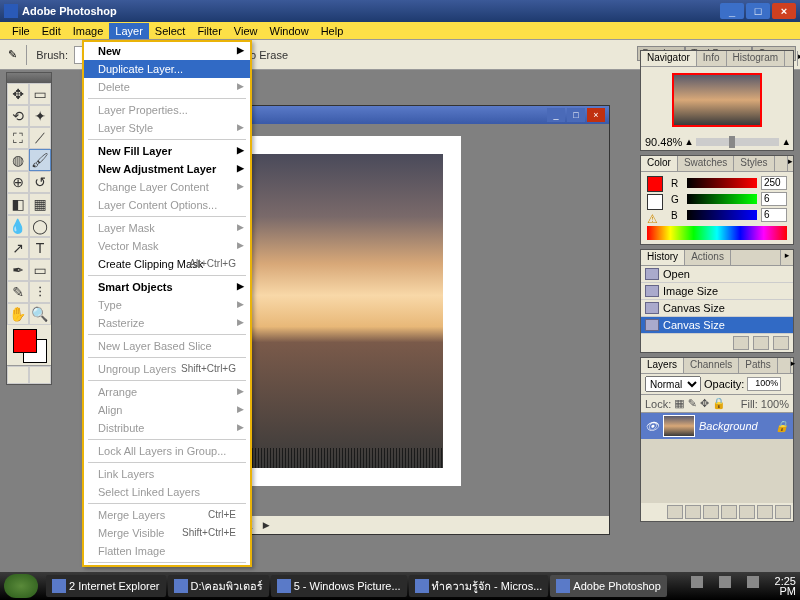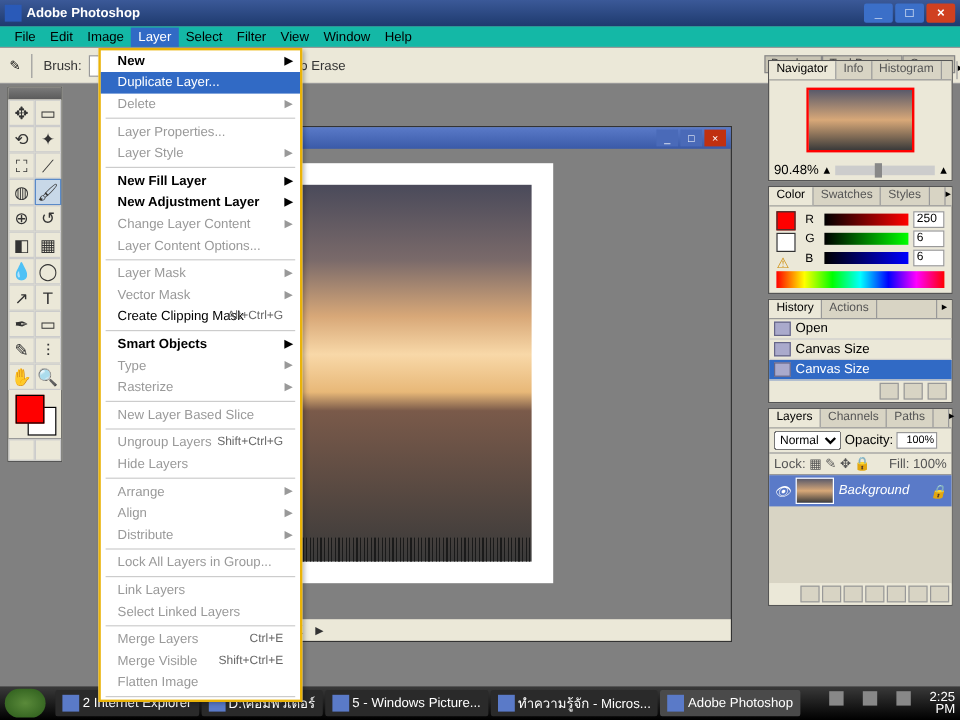--- a/index.html
+++ b/index.html
@@ -5,21 +5,21 @@
 * { margin:0; padding:0; box-sizing:border-box; font-family:Tahoma,sans-serif; font-size:11px; }
 body { width:800px; height:600px; background:#808080; overflow:hidden; position:relative; }
 
 .titlebar { height:22px; background:linear-gradient(#3b5998,#1e3a6e); color:#fff; display:flex; align-items:center; padding:0 4px; }
 .titlebar .title-icon { width:14px; height:14px; background:#2a5ab8; margin-right:4px; }
 .titlebar .title { flex:1; font-weight:bold; }
 .winbtns { display:flex; gap:2px; }
 .winbtn { width:24px; height:16px; display:flex; align-items:center; justify-content:center; font-weight:bold; color:#fff; border-radius:2px; }
 .min{background:#3b6fc8}.max{background:#3b6fc8}.close{background:#d04020}
 
-.menubar { height:18px; background:#14b8a6; display:flex; align-items:center; padding:0 6px; border-bottom:1px solid #999; }
+.menubar { height:18px; background:#fde047; display:flex; align-items:center; padding:0 6px; border-bottom:1px solid #999; }
 .menubar span { padding:2px 6px; cursor:default; }
 .menubar span.active { background:#316ac5; color:#fff; }
 
 .optionbar { height:30px; background:#ebe8d8; border-bottom:1px solid #999; display:flex; align-items:center; padding:0 8px; gap:6px; }
 .optionbar .lbl{color:#333}
 .optionbar .brushsw{width:40px;height:18px;background:#fff;border:1px solid #999}
 .optionbar .sep{width:1px;height:20px;background:#999;margin:0 3px}
 .optionbar .opcsw{width:48px;height:16px;background:#fff;border:1px solid #999;display:flex;align-items:center;padding:0 3px}
 .optionbar input[type=checkbox]{margin:0 2px}
 
@@ -207,21 +207,20 @@
     <div class="mi dis">Vector Mask<span class="arrow">▶</span></div>
     <div class="mi">Create Clipping Mask<span class="sc">Alt+Ctrl+G</span></div>
     <hr>
     <div class="mi bold">Smart Objects<span class="arrow">▶</span></div>
     <div class="mi dis">Type<span class="arrow">▶</span></div>
     <div class="mi dis">Rasterize<span class="arrow">▶</span></div>
     <hr>
     <div class="mi dis">New Layer Based Slice</div>
     <hr>
     <div class="mi dis">Ungroup Layers<span class="sc">Shift+Ctrl+G</span></div>
-    <div class="mi dis">Hide Layers</div>
     <hr>
     <div class="mi dis">Arrange<span class="arrow">▶</span></div>
     <div class="mi dis">Align<span class="arrow">▶</span></div>
     <div class="mi dis">Distribute<span class="arrow">▶</span></div>
     <hr>
     <div class="mi dis">Lock All Layers in Group...</div>
     <hr>
     <div class="mi dis">Link Layers</div>
     <div class="mi dis">Select Linked Layers</div>
     <hr>
@@ -317,20 +316,24 @@
         <div class="ptab sp"></div>
         <div class="pctrl">▸</div>
       </div>
     <div class="hist-body" id="histlist">
         <div class="hrow">
           <div class="hic"></div>
           <span>Open</span>
         </div>
         <div class="hrow">
           <div class="hic"></div>
+          <span>Image Size</span>
+        </div>
+        <div class="hrow">
+          <div class="hic"></div>
           <span>Canvas Size</span>
         </div>
         <div class="hrow sel">
           <div class="hic"></div>
           <span>Canvas Size</span>
         </div>
       </div>
     <div class="hfoot">
       <div class="hb"></div>
       <div class="hb"></div>

